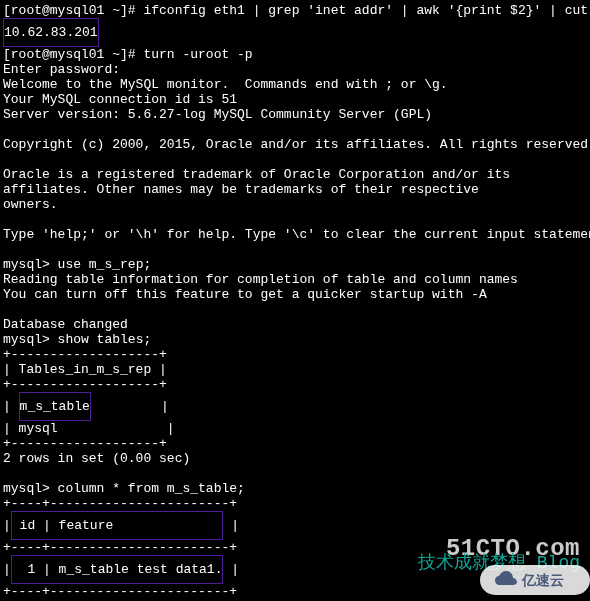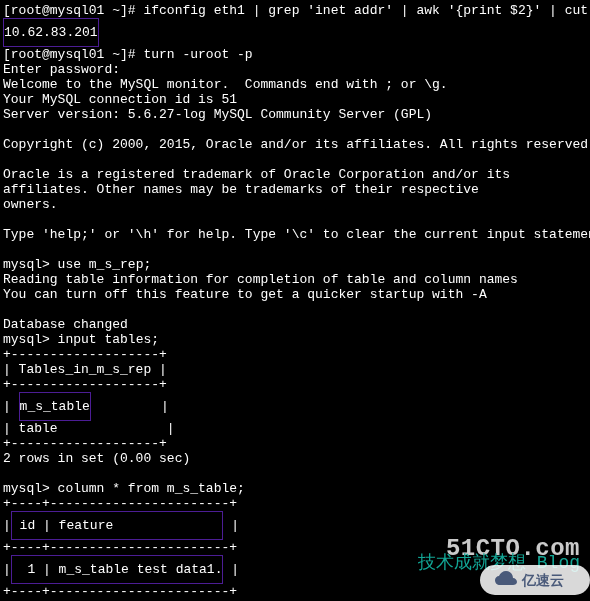--- a/index.html
+++ b/index.html
@@ -28,26 +28,26 @@
 affiliates. Other names may be trademarks of their respective
 owners.
 
 Type 'help;' or '\h' for help. Type '\c' to clear the current input statement.
 </span>
 <span>mysql&gt;</span><span> use m_s_rep;</span>
 <span>Reading table information for completion of table and column names
 You can turn off this feature to get a quicker startup with -A
 
 Database changed</span>
-<span>mysql&gt;</span><span> input tables;</span>
+<span>mysql&gt;</span><span> show tables;</span>
 <span>+-------------------+</span>
 <span>| Tables_in_m_s_rep |</span>
 <span>+-------------------+</span>
 <span>| </span><span class="box">m_s_table</span><span>         |</span>
-<span>| table              |</span>
+<span>| mysql              |</span>
 <span>+-------------------+</span>
 <span>2 rows in set (0.00 sec)
 </span>
 <span>mysql&gt;</span><span> column * from m_s_table;</span>
 <span>+----+-----------------------+</span>
 <span>|</span><span class="box"> id | feature              </span><span> |</span>
 <span>+----+-----------------------+</span>
 <span>|</span><span class="box">  1 | m_s_table test data1.</span><span> |</span>
 <span>+----+-----------------------+</span>
 <span>1 row in set (0.00 sec)

